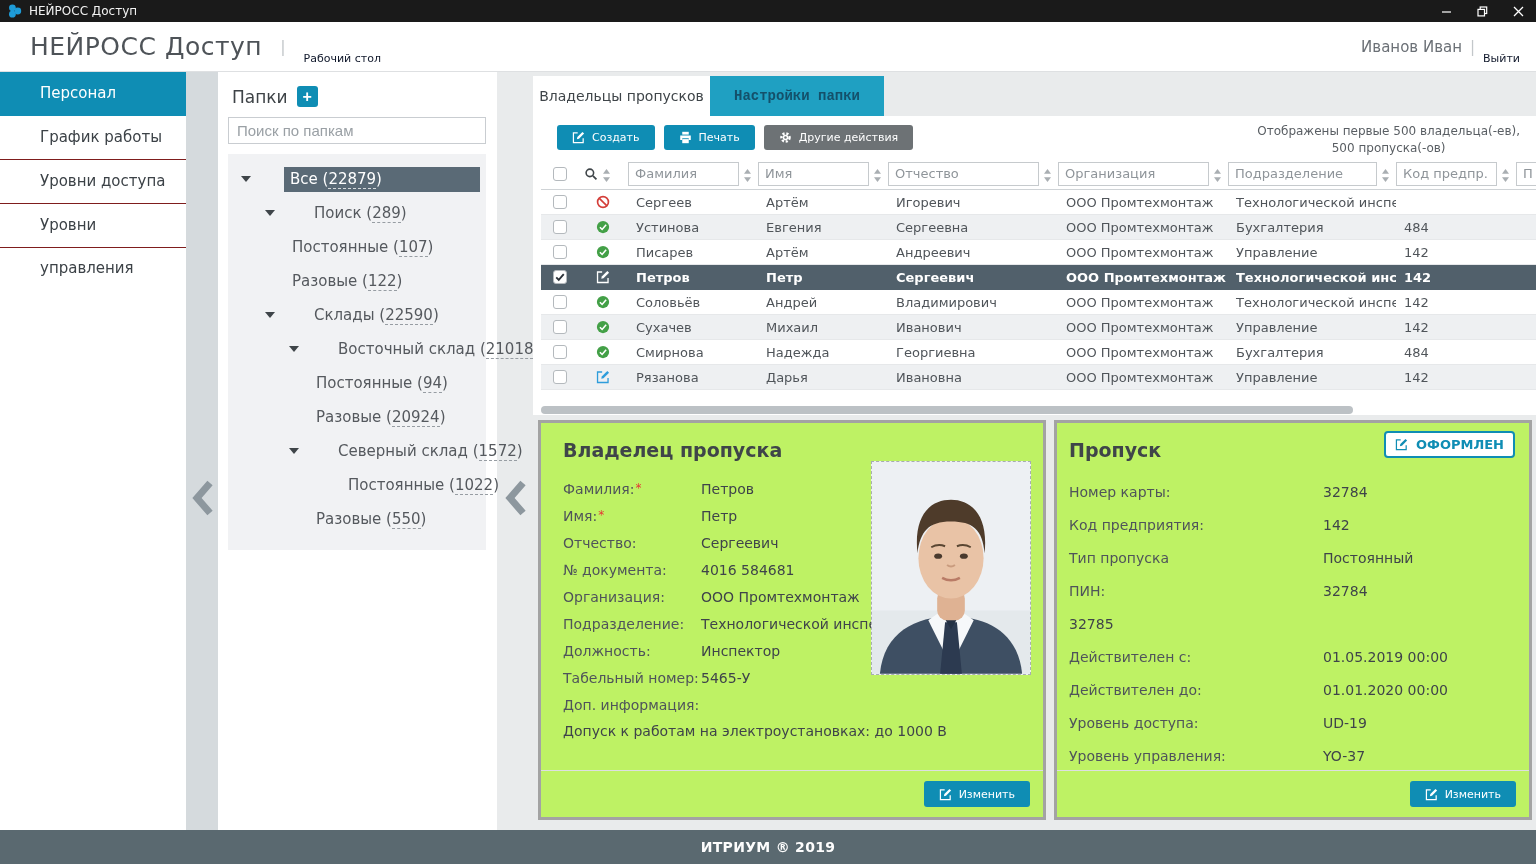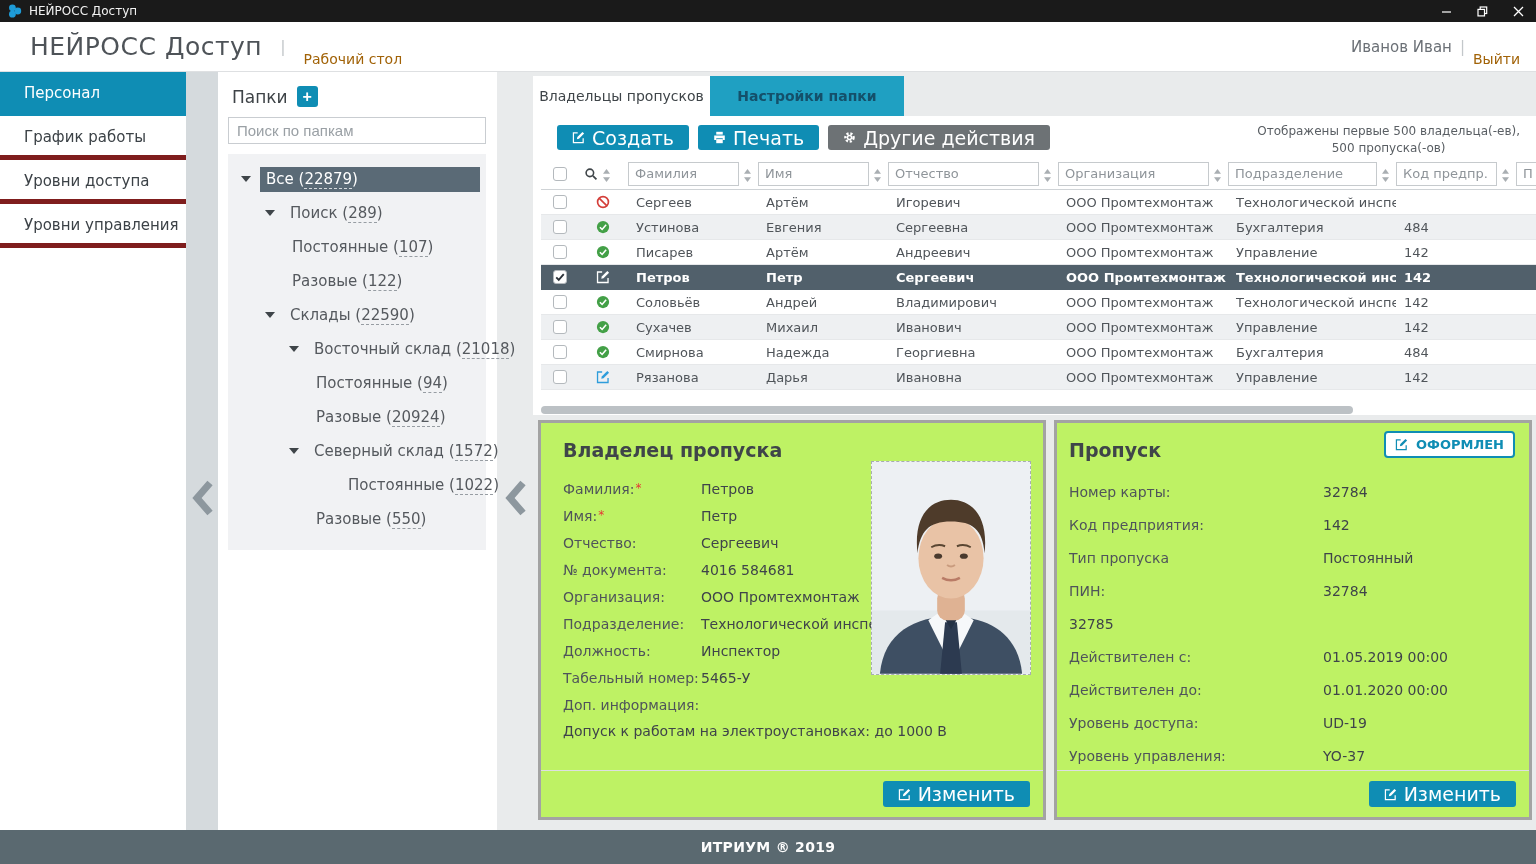--- a/index.html
+++ b/index.html
@@ -13,66 +13,66 @@
   .titlebar .win-controls { margin-left:auto; display:flex; }
   .titlebar .win-btn { width:36px; height:22px; display:flex; align-items:center;
     justify-content:center; color:#fff; cursor:default; }
   .logo-glyph { width:14px; height:14px; display:block; }
 
   
   .appheader { height:50px; background:#fff; display:flex; align-items:center;
     padding:0 16px 0 30px; border-bottom:1px solid #DEE0E2; flex:0 0 auto; }
   .brand { font-size:25px; color:#4E5358; letter-spacing:.5px; }
   .hdr-sep { color:#C3C7CA; margin:0 18px; font-size:16px; }
-  .hdr-link { color:#a16207; font-size:14px; text-decoration:none; cursor:pointer;margin-top:24px; }
+  .hdr-link { color:#0f172a; font-size:11px; text-decoration:none; cursor:pointer;margin-top:24px; }
   .hdr-right { margin-left:auto; font-size:15px; color:#6B7076; display:flex; gap:8px; align-items:center; }
 
   
   .workspace { flex:1 1 auto; display:flex; background:#E9EBEC; position:relative; overflow:hidden; }
 
   .sidebar { width:186px; background:#fff; flex:0 0 auto; }
-  .side-item { height:44px; line-height:43px; padding-left:24px; font-size:15px;
-    color:#3C4247; border-bottom:5px solid #7f1d1d; cursor:pointer; background:#fff; }
+  .side-item { height:44px; line-height:43px; padding-left:40px; font-size:15px;
+    color:#3C4247; border-bottom:1px solid #7f1d1d; cursor:pointer; background:#fff; }
   .side-item.active { background:#0F8DB4; color:#fff; border-bottom-color:#0F8DB4; }
 
   .collapse-strip { width:32px; background:#D5DADD; position:relative; flex:0 0 auto; }
   .chev { position:absolute; top:408px; left:5px; width:22px; height:36px; color:#8D979E; cursor:pointer; }
   .chev svg { width:100%; height:100%; }
 
   .folders { width:279px; background:#fff; flex:0 0 auto; padding:14px 11px 0 10px; }
   .folders-title-row { display:flex; align-items:center; gap:9px; padding-left:4px; margin-bottom:10px; }
   .folders-title { font-size:17px; color:#3E4347; }
   .btn-plus { width:21px; height:21px; background:#0F8DB4; color:#fff; border:none; border-radius:3px;
     font-size:16px; line-height:19px; text-align:center; cursor:pointer; font-weight:bold; }
   .folder-search { width:100%; height:27px; border:1px solid #C9CDD1; font-size:15px;
     padding:0 8px; color:#3E4347; background:#fff; }
   .folder-search::placeholder { color:#9AA0A5; }
   .tree { margin-top:10px; background:#F1F2F4; padding:8px 4px 14px 0; min-height:372px; }
-  .tree-row { height:34px; display:flex; align-items:center; font-size:15px; color:#55595E; cursor:pointer; }
+  .tree-row { height:34px; display:flex; align-items:center; font-size:15px; color:#55595E; cursor:pointer;gap:24px; }
   .tree-arrow { width:16px; margin-right:6px; display:flex; justify-content:center; flex:0 0 auto; }
   .tree-arrow .tri { width:0; height:0; border-left:5px solid transparent;
     border-right:5px solid transparent; border-top:6px solid #3F4549; }
   .tree-label { padding:3px 8px 4px 6px; white-space:nowrap; }
   .tree-row.selected .tree-label { background:#5A6A76; color:#fff; flex:1; margin-right:2px; }
   .tree-count { border-bottom:1px dashed #979DA3; }
   .tree-row.selected .tree-count { border-bottom-color:rgba(255,255,255,.75); }
 
   .panel-gap { width:36px; position:relative; flex:0 0 auto; }
 
   
   .content { flex:1 1 auto; position:relative; min-width:0; }
   .tabs { display:flex; height:40px; margin-top:4px; }
   .tab { display:flex; align-items:center; justify-content:center; font-size:14px; cursor:pointer; }
   .tab.active { width:177px; background:#fff; color:#3F4549; }
-  .tab.inactive { width:194px; background:#1FA0C2; color:#14506A; font-weight:bold; }
+  .tab.inactive { width:174px; background:#1FA0C2; color:#14506A; font-weight:bold;font-family:Liberation Mono, monospace; }
 
   .table-card { background:#fff; height:299px; position:relative; overflow:hidden; }
   .toolbar { display:flex; gap:9px; padding:9px 0 0 24px; }
   .btn { display:inline-flex; align-items:center; gap:7px; height:25px; padding:0 15px;
-    border:none; border-radius:3px; font-size:19px; color:#fff; cursor:pointer;
+    border:none; border-radius:3px; font-size:11px; color:#fff; cursor:pointer;
     font-family:inherit; }
   .btn .ic { width:13px; height:13px; display:block; }
   .btn-teal { background:#0F8DB4; }
   .btn-gray { background:#6D7275; }
   .grid-status { position:absolute; right:16px; top:7px; text-align:center;
     font-size:12px; color:#595E63; line-height:1.4; }
 
   .table { margin:8px 0 0 8px; overflow:hidden; }
   .thead,.trow { display:grid; grid-template-columns:37px 50px 130px 130px 170px 170px 168px 120px 110px; align-items:center; }
   .thead { height:32px; border-bottom:1px solid #CFD3D6; }

